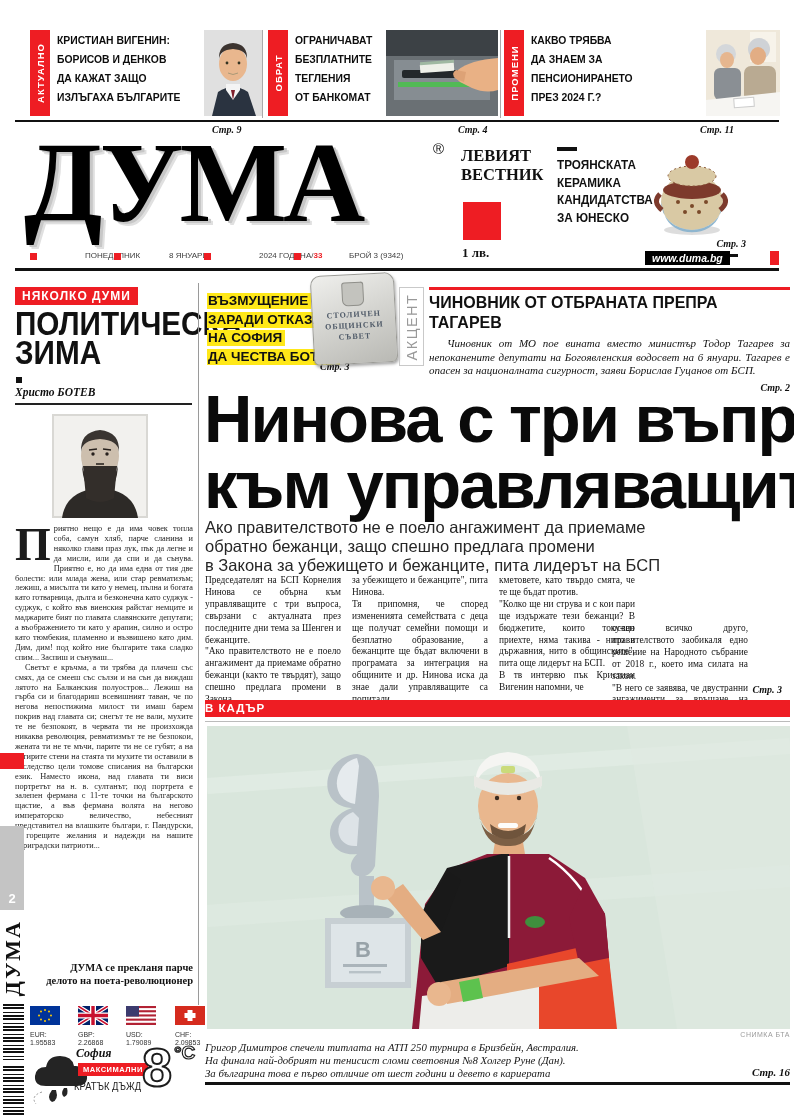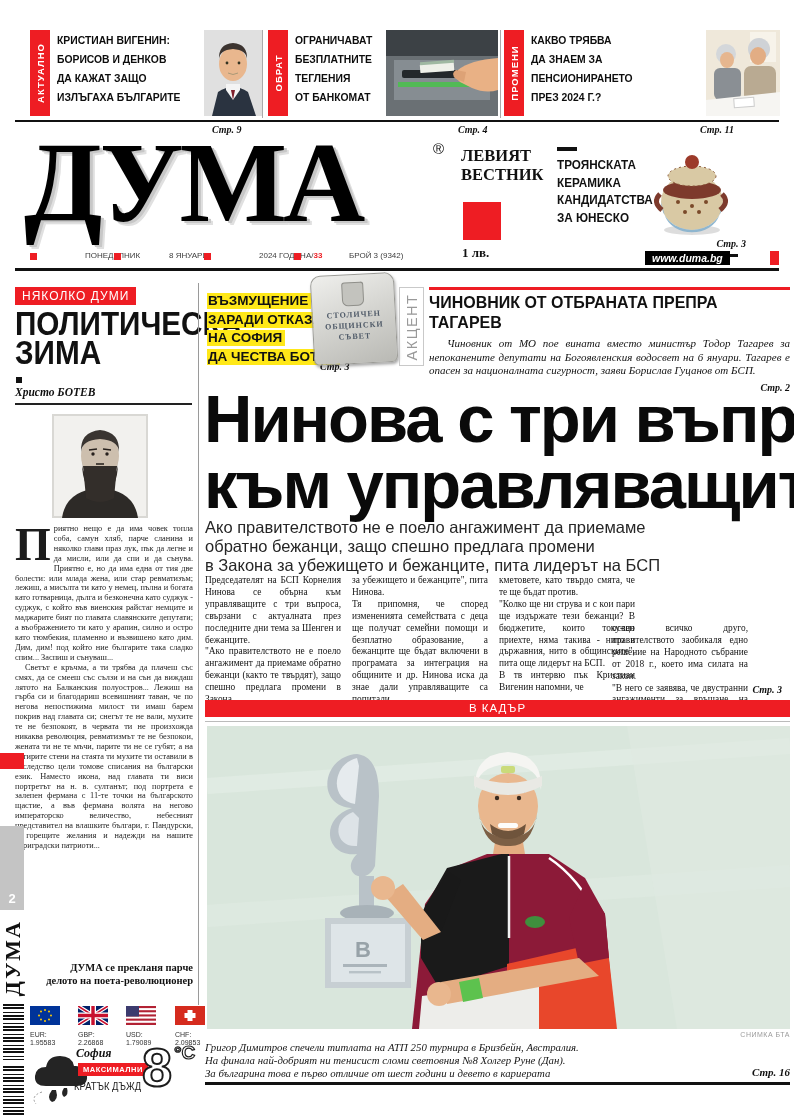--- a/index.html
+++ b/index.html
@@ -50,22 +50,22 @@
      letter-spacing:1px;color:#4f5a68;}
   #akcent-box{border:1px solid #c9c9c9;}
   #akcent-box span{position:absolute;left:50%;top:50%;transform:translate(-50%,-50%) rotate(180deg);
      writing-mode:vertical-rl;color:#999;font-size:14.5px;letter-spacing:1.5px;}
   
   .bighl{font-weight:bold;font-size:67px;letter-spacing:-2px;color:#0a0a0a;
      transform:scaleX(.8);transform-origin:0 0;white-space:nowrap;}
   #subhead{font-size:16.5px;line-height:18.8px;color:#262626;}
   .bodycol{position:absolute;top:575px;width:136px;font-family:"Liberation Serif",serif;
      font-size:9.4px;line-height:11.9px;text-align:justify;color:#141414;}
-  #kadar-bar{background:#ee1d23;color:#fff;font-weight:normal;font-size:11.5px;
-     letter-spacing:1px;text-align:center;line-height:17px;}
+  #kadar-bar{background:#ee1d23;color:#fff;font-weight:bold;font-size:11.5px;
+     letter-spacing:1px;text-align:left;line-height:17px;}
   #caption{font-family:"Liberation Serif",serif;font-style:italic;font-size:10.8px;line-height:13.2px;color:#161616;}
   #credit{font-size:7px;color:#9b9b9b;letter-spacing:.5px;text-align:right;}
   
   #w-temp{font-size:54px;line-height:54px;color:#fff;-webkit-text-stroke:2px #1d1d1d;font-weight:bold;}
   #w-unit{font-size:19px;color:#fff;-webkit-text-stroke:1.2px #1d1d1d;font-weight:bold;}
   #w-max{background:#ee1d23;color:#fff;font-weight:bold;font-size:7.5px;padding:2px 5px;letter-spacing:.5px;}
   #spine-title-txt{writing-mode:vertical-rl;transform:rotate(180deg);
      font-family:"Liberation Serif",serif;font-weight:bold;font-size:22px;letter-spacing:2px;}
   .hr{background:#111;}
 </style>
@@ -183,21 +183,21 @@
   <div class="dl-t" style="left:125px;">8 ЯНУАРИ</div>
   <div class="dl-sq" style="left:204px;"></div>
   <div class="dl-t" style="left:215px;"><span>2024 ГОДИНА/</span><span style="color:#ee1d23;font-weight:bold;">33</span></div>
   <div class="dl-sq" style="left:294px;"></div>
   <div class="dl-t" style="left:305px;">БРОЙ 3 (9342)</div>
   <div class="abs serif" style="left:462px;top:245px;font-weight:bold;font-size:13px;">1 лв.</div>
   <div class="abs" style="left:645px;top:251px;height:14px;background:#000;color:#fff;font-weight:bold;font-style:italic;font-size:10.5px;line-height:14px;padding:0 7px;">www.duma.bg</div>
   <div class="abs redbox" style="left:770px;top:251px;width:9px;height:14px;"></div>
   <div class="abs hr" style="left:15px;top:268px;width:764px;height:3px;"></div>
 
-  <div class="abs redbox" style="left:15px;top:287px;font-weight:normal;font-size:12px;letter-spacing:1px;padding:2px 7px;">НЯКОЛКО ДУМИ</div>
+  <div class="abs redbox" style="left:15px;top:287px;font-weight:bold;font-size:12px;letter-spacing:1px;padding:2px 7px;">НЯКОЛКО ДУМИ</div>
   <div class="abs" style="left:15px;top:309px;font-weight:bold;font-size:33px;line-height:29px;text-decoration:underline;"><span class="cond ml">ПОЛИТИЧЕСКА
 ЗИМА</span></div>
   <div class="abs" style="left:16px;top:377px;width:6px;height:6px;background:#111;"></div>
   <div class="abs serif" style="left:15px;top:386px;font-weight:bold;font-style:italic;font-size:11.5px;">Христо БОТЕВ</div>
   <div class="abs" style="left:15px;top:403px;width:177px;height:1.5px;background:#222;"></div>
 
   <svg class="abs" style="left:52px;top:414px;" width="96" height="104" viewBox="0 0 96 104">
     <rect width="96" height="104" fill="#f2f1ee"></rect>
     <rect width="96" height="104" fill="none" stroke="#d9d8d4" stroke-width="4"></rect>
     <path d="M10 104 Q14 76 48 74 Q82 76 86 104 Z" fill="#2d2a27"></path>

